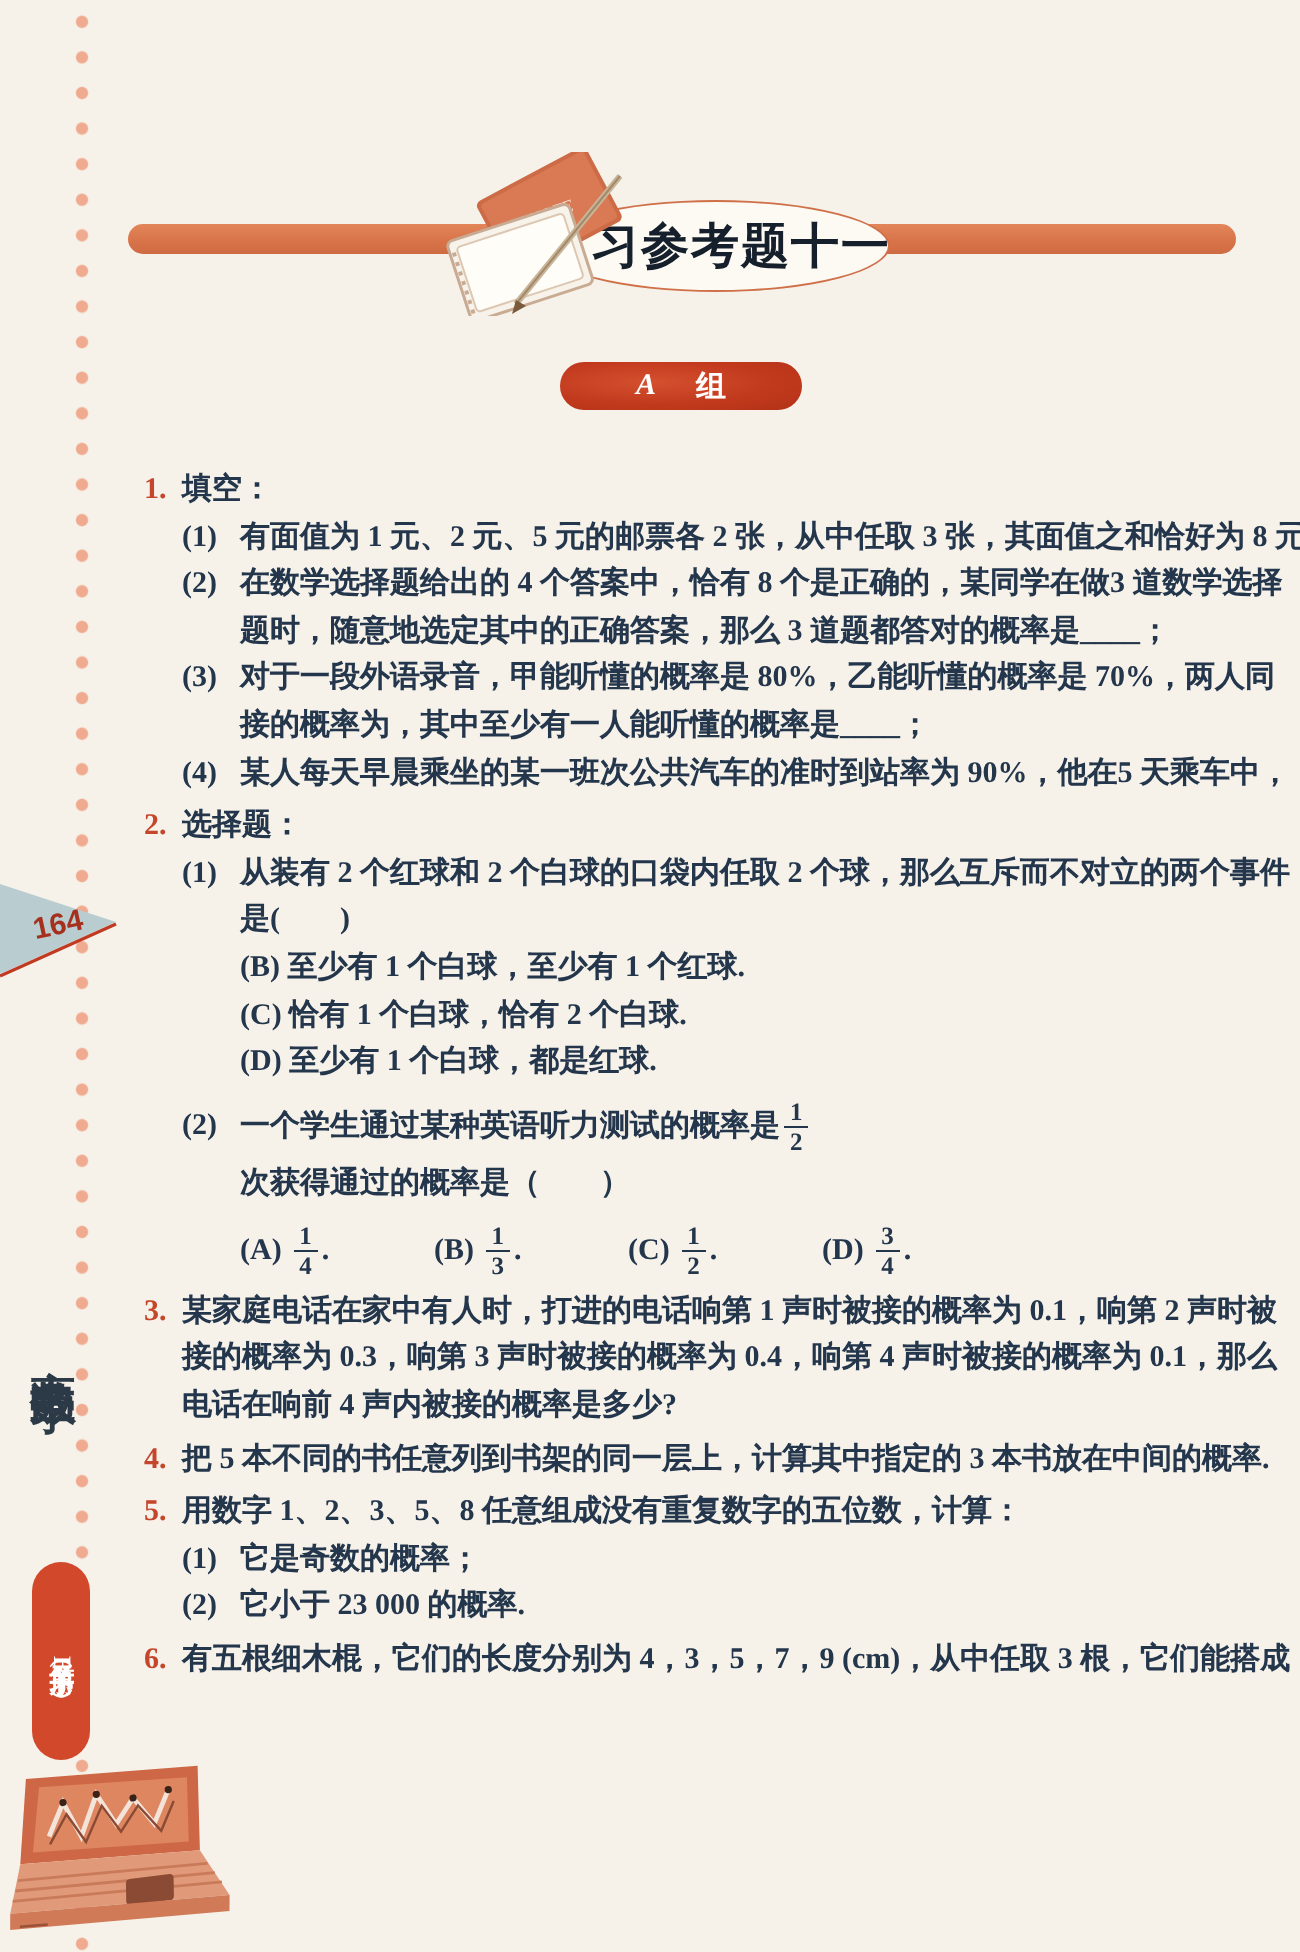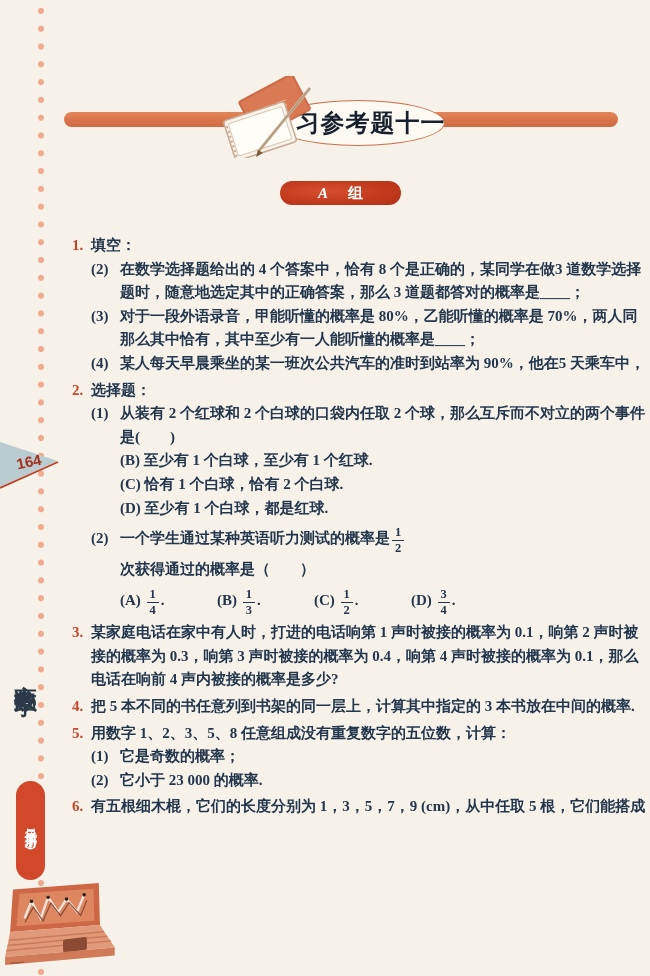--- a/index.html
+++ b/index.html
@@ -132,24 +132,25 @@
       <line x1="4" y1="66" x2="109" y2="69" stroke="#c97a58" stroke-width="1.4"></line>
       <rect x="68" y="62" width="24" height="13" rx="2" fill="#8a4a34" transform="skewX(-6)"></rect>
 
       <polygon points="2,72 112,76 111,84 1,80" fill="#d07a57"></polygon>
       <line x1="6" y1="79" x2="20" y2="79.6" stroke="#9a5238" stroke-width="1.2"></line>
     </g>
   </svg>
 
   <div class="content">
       <div class="ln t-num"><span class="rednum">1.</span><span>填空：</span></div>
+      <div class="ln t-sub ind1"><span class="sublbl">(1)</span><span>有面值为 1 元、2 元、5 元的邮票各 2 张，从中任取 3 张，其面值之和恰好为 8 元</span></div>
       <div class="ln t-sub ind1"><span class="sublbl">(2)</span><span>在数学选择题给出的 4 个答案中，恰有 8 个是正确的，某同学在做3 道数学选择</span></div>
       <div class="ln t-c2 ind2"><span>题时，随意地选定其中的正确答案，那么 3 道题都答对的概率是____；</span></div>
       <div class="ln t-sub ind1"><span class="sublbl">(3)</span><span>对于一段外语录音，甲能听懂的概率是 80%，乙能听懂的概率是 70%，两人同</span></div>
-      <div class="ln t-c2 ind2"><span>那么其中恰有，其中至少有一人能听懂的概率是____；</span></div>
+      <div class="ln t-c2 ind2"><span>接的概率为，其中至少有一人能听懂的概率是____；</span></div>
       <div class="ln t-sub ind1"><span class="sublbl">(4)</span><span>某人每天早晨乘坐的某一班次公共汽车的准时到站率为 90%，他在5 天乘车中，</span></div>
       <div class="ln t-num"><span class="rednum">2.</span><span>选择题：</span></div>
       <div class="ln t-sub ind1"><span class="sublbl">(1)</span><span>从装有 2 个红球和 2 个白球的口袋内任取 2 个球，那么互斥而不对立的两个事件</span></div>
       <div class="ln t-c2 ind2"><span>是(　　)</span></div>
       <div class="ln t-c2 ind2"><span>(B) 至少有 1 个白球，至少有 1 个红球.</span></div>
       <div class="ln t-c2 ind2"><span>(C) 恰有 1 个白球，恰有 2 个白球.</span></div>
       <div class="ln t-c2 ind2"><span>(D) 至少有 1 个白球，都是红球.</span></div>
       <div class="ln t-subfrac ind1"><span class="sublbl">(2)</span><span>一个学生通过某种英语听力测试的概率是</span><span class="frac">
           <span class="fn">1</span>
           <span class="fd">2</span>
@@ -168,16 +169,16 @@
             <span class="fn">3</span>
             <span class="fd">4</span>
           </span><span>.</span></span></div>
       <div class="ln t-num"><span class="rednum">3.</span><span>某家庭电话在家中有人时，打进的电话响第 1 声时被接的概率为 0.1，响第 2 声时被</span></div>
       <div class="ln t-c1 ind1"><span>接的概率为 0.3，响第 3 声时被接的概率为 0.4，响第 4 声时被接的概率为 0.1，那么</span></div>
       <div class="ln t-c1 ind1"><span>电话在响前 4 声内被接的概率是多少?</span></div>
       <div class="ln t-num"><span class="rednum">4.</span><span>把 5 本不同的书任意列到书架的同一层上，计算其中指定的 3 本书放在中间的概率.</span></div>
       <div class="ln t-num"><span class="rednum">5.</span><span>用数字 1、2、3、5、8 任意组成没有重复数字的五位数，计算：</span></div>
       <div class="ln t-sub ind1"><span class="sublbl">(1)</span><span>它是奇数的概率；</span></div>
       <div class="ln t-sub ind1"><span class="sublbl">(2)</span><span>它小于 23 000 的概率.</span></div>
-      <div class="ln t-num"><span class="rednum">6.</span><span>有五根细木棍，它们的长度分别为 1，3，5，7，9 (cm)，从中任取 5 根，它们能搭成</span></div>
+      <div class="ln t-num"><span class="rednum">6.</span><span>有五根细木棍，它们的长度分别为 4，3，5，7，9 (cm)，从中任取 3 根，它们能搭成</span></div>
     </div>
 
 </div>
 
 </body></html>

